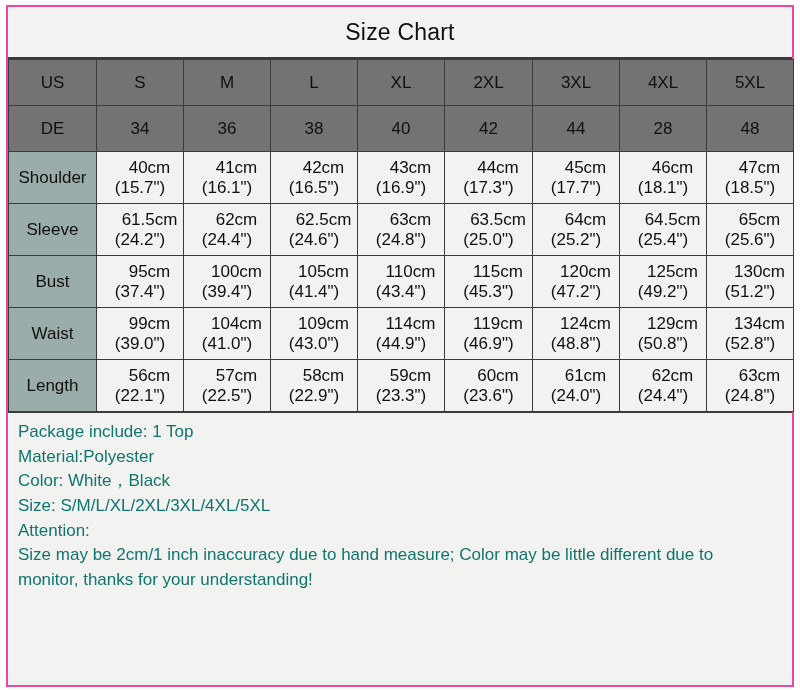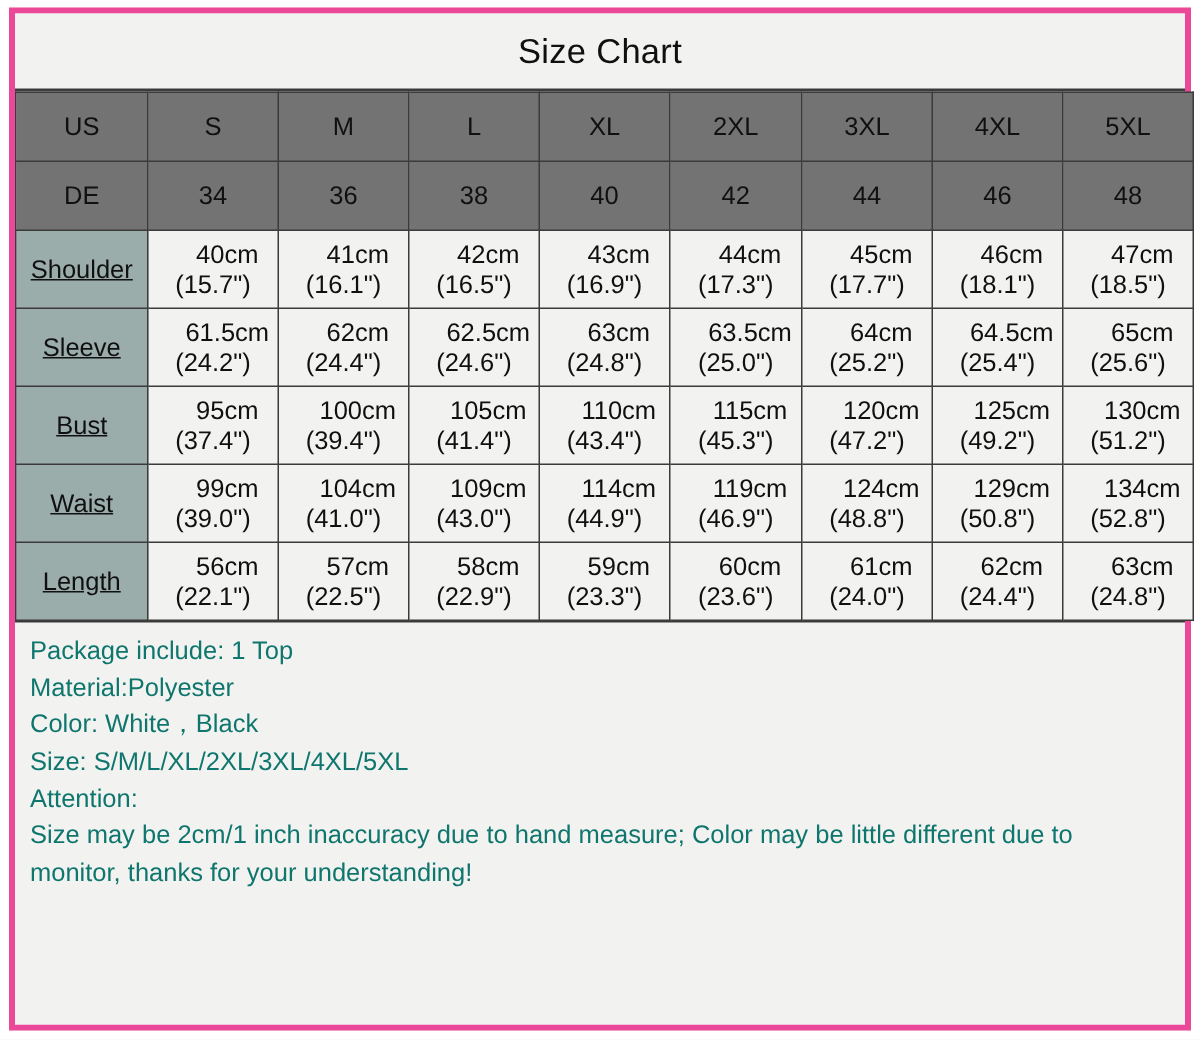--- a/index.html
+++ b/index.html
@@ -19,21 +19,21 @@
     width: 800px;
     height: 693px;
     padding: 5px 6px 6px 6px;
     background: #ffffff;
   }
 
   .chart-inner {
     box-sizing: border-box;
     width: 788px;
     height: 682px;
-    border: 4px solid #ec4899;
+    border: 2px solid #ec4899;
     background: #f2f2f0;
     display: flex;
     flex-direction: column;
   }
 
   
   .title-bar {
     height: 50px;
     flex: 0 0 50px;
     background: #f2f2f0;
@@ -66,21 +66,20 @@
   .size-table tr.sizerow td {
     height: 45px;
     background: #737373;
   }
   .size-table tr.measrow td {
     height: 51px;
     background: #f2f2f0;
   }
   .size-table tr.measrow td.rowlabel {
     background: #9badab;
-    text-decoration: underline;
   }
   .size-table td.rowlabel {
     font-size: 17px;
   }
   .cell-cm {
     display: block;
     line-height: 1.12;
     padding-left: 19px;
   }
   .cell-in {
@@ -141,21 +140,21 @@
 
 
         <tr class="sizerow">
           <td class="rowlabel">DE</td>
           <td>34</td>
           <td>36</td>
           <td>38</td>
           <td>40</td>
           <td>42</td>
           <td>44</td>
-          <td>46</td>
+          <td>28</td>
           <td>48</td>
         </tr>
 
 
         <tr class="measrow">
           <td class="rowlabel">Shoulder</td>
           <td>
             <span class="cell-cm">40cm</span>
             <span class="cell-in">(15.7")</span>
           </td>

